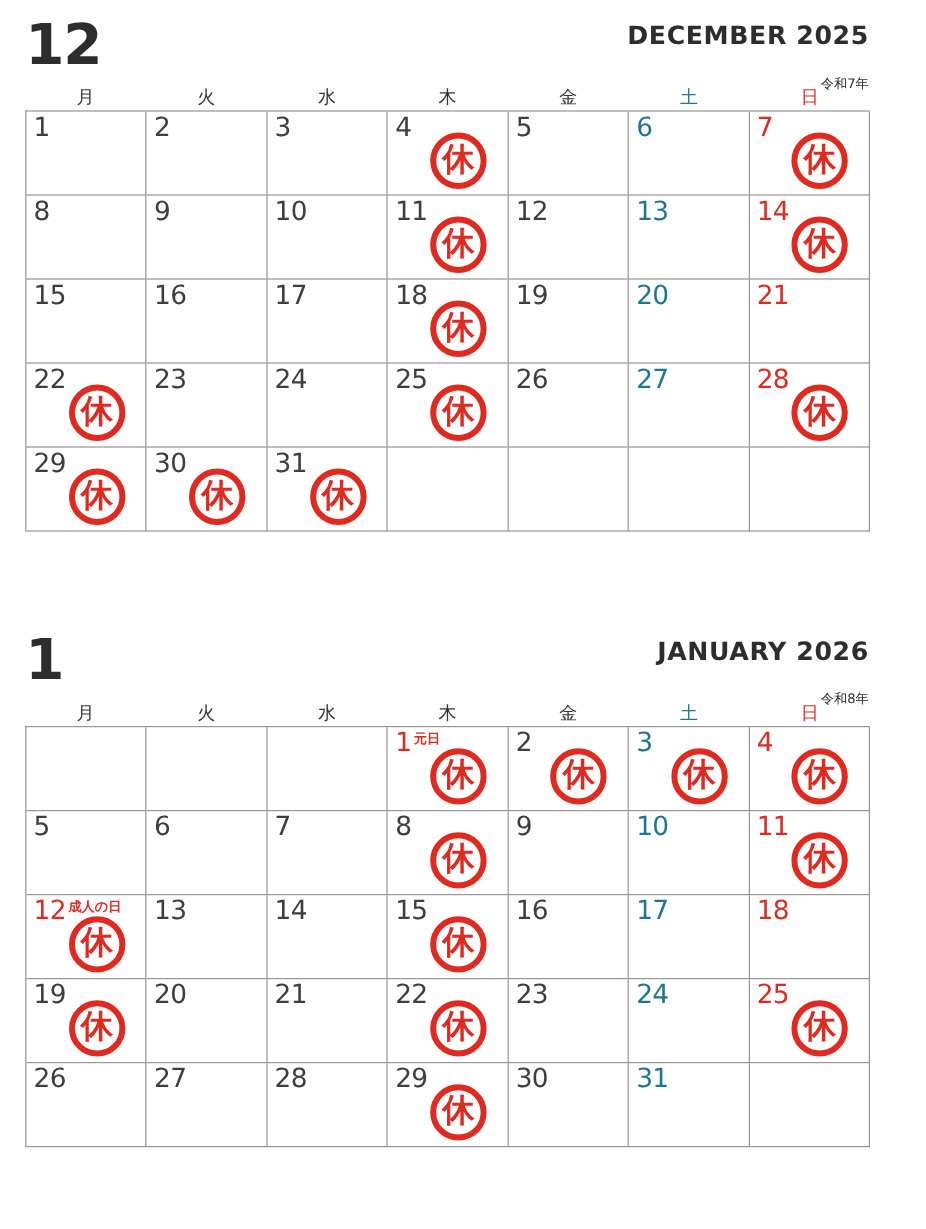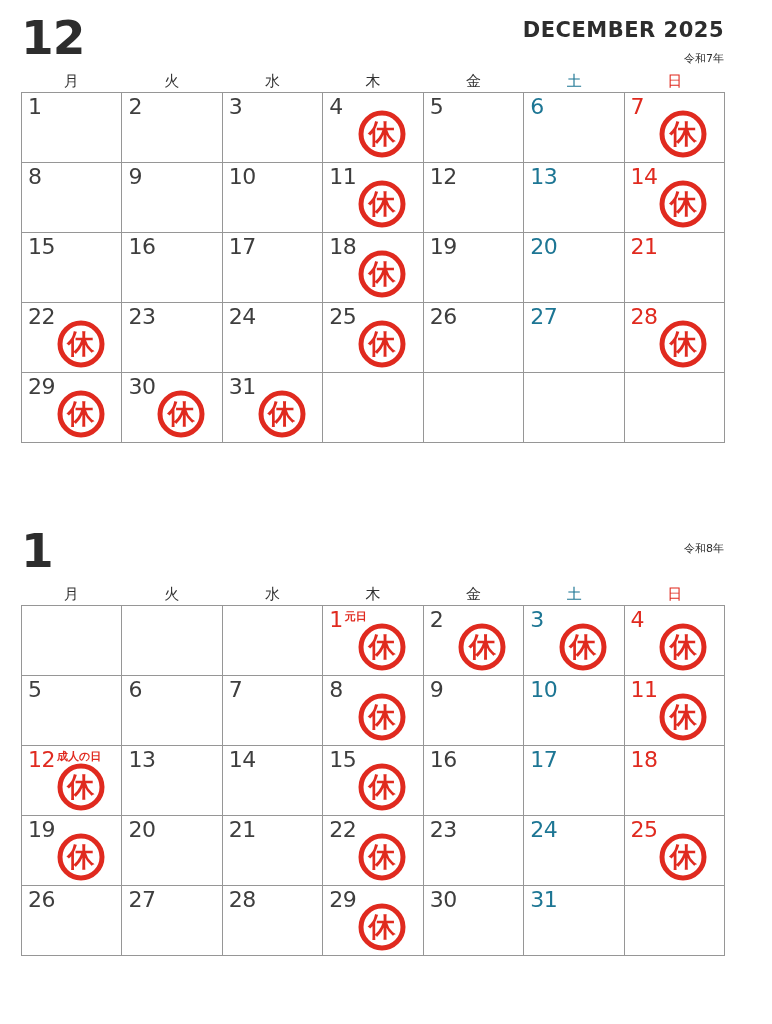--- a/index.html
+++ b/index.html
@@ -23,21 +23,21 @@
   .month-num{
     position:absolute;left:0;top:0;
     font-size:47px;font-weight:800;line-height:1;letter-spacing:-1px;
     color:var(--title);
   }
   .cal-title{position:absolute;right:1px;top:5px;text-align:right;}
   .title-en{
     font-size:21px;font-weight:800;color:var(--title);
     letter-spacing:0.5px;line-height:1.1;margin-left:16px;
   }
-  .title-era{font-size:11px;color:var(--title);margin-top:9px;}
+  .title-era{font-size:11px;color:var(--title);margin-top:20px;}
 
   .weekday-row{
     display:grid;grid-template-columns:repeat(7,1fr);
     height:20px;align-items:end;text-align:center;
   }
   .wd{font-size:15px;color:#333;line-height:1;padding-bottom:3px;}
 
   .grid{
     display:grid;grid-template-columns:repeat(7,1fr);grid-auto-rows:70px;
     border-top:1px solid var(--grid);border-left:1px solid var(--grid);
@@ -149,20 +149,21 @@
       <div class="cell"></div>
       <div class="cell"></div>
       <div class="cell"></div>
     </div>
 </section>
 
 <section class="calendar" id="cal-1">
   <div class="cal-header">
     <div class="month-num">1</div>
     <div class="cal-title">
+      <div class="title-en">JANUARY 2026</div>
       <div class="title-era">令和8年</div>
     </div>
   </div>
   <div class="weekday-row">
       <div class="wd ">月</div>
       <div class="wd ">火</div>
       <div class="wd ">水</div>
       <div class="wd ">木</div>
       <div class="wd ">金</div>
       <div class="wd c-teal">土</div>

